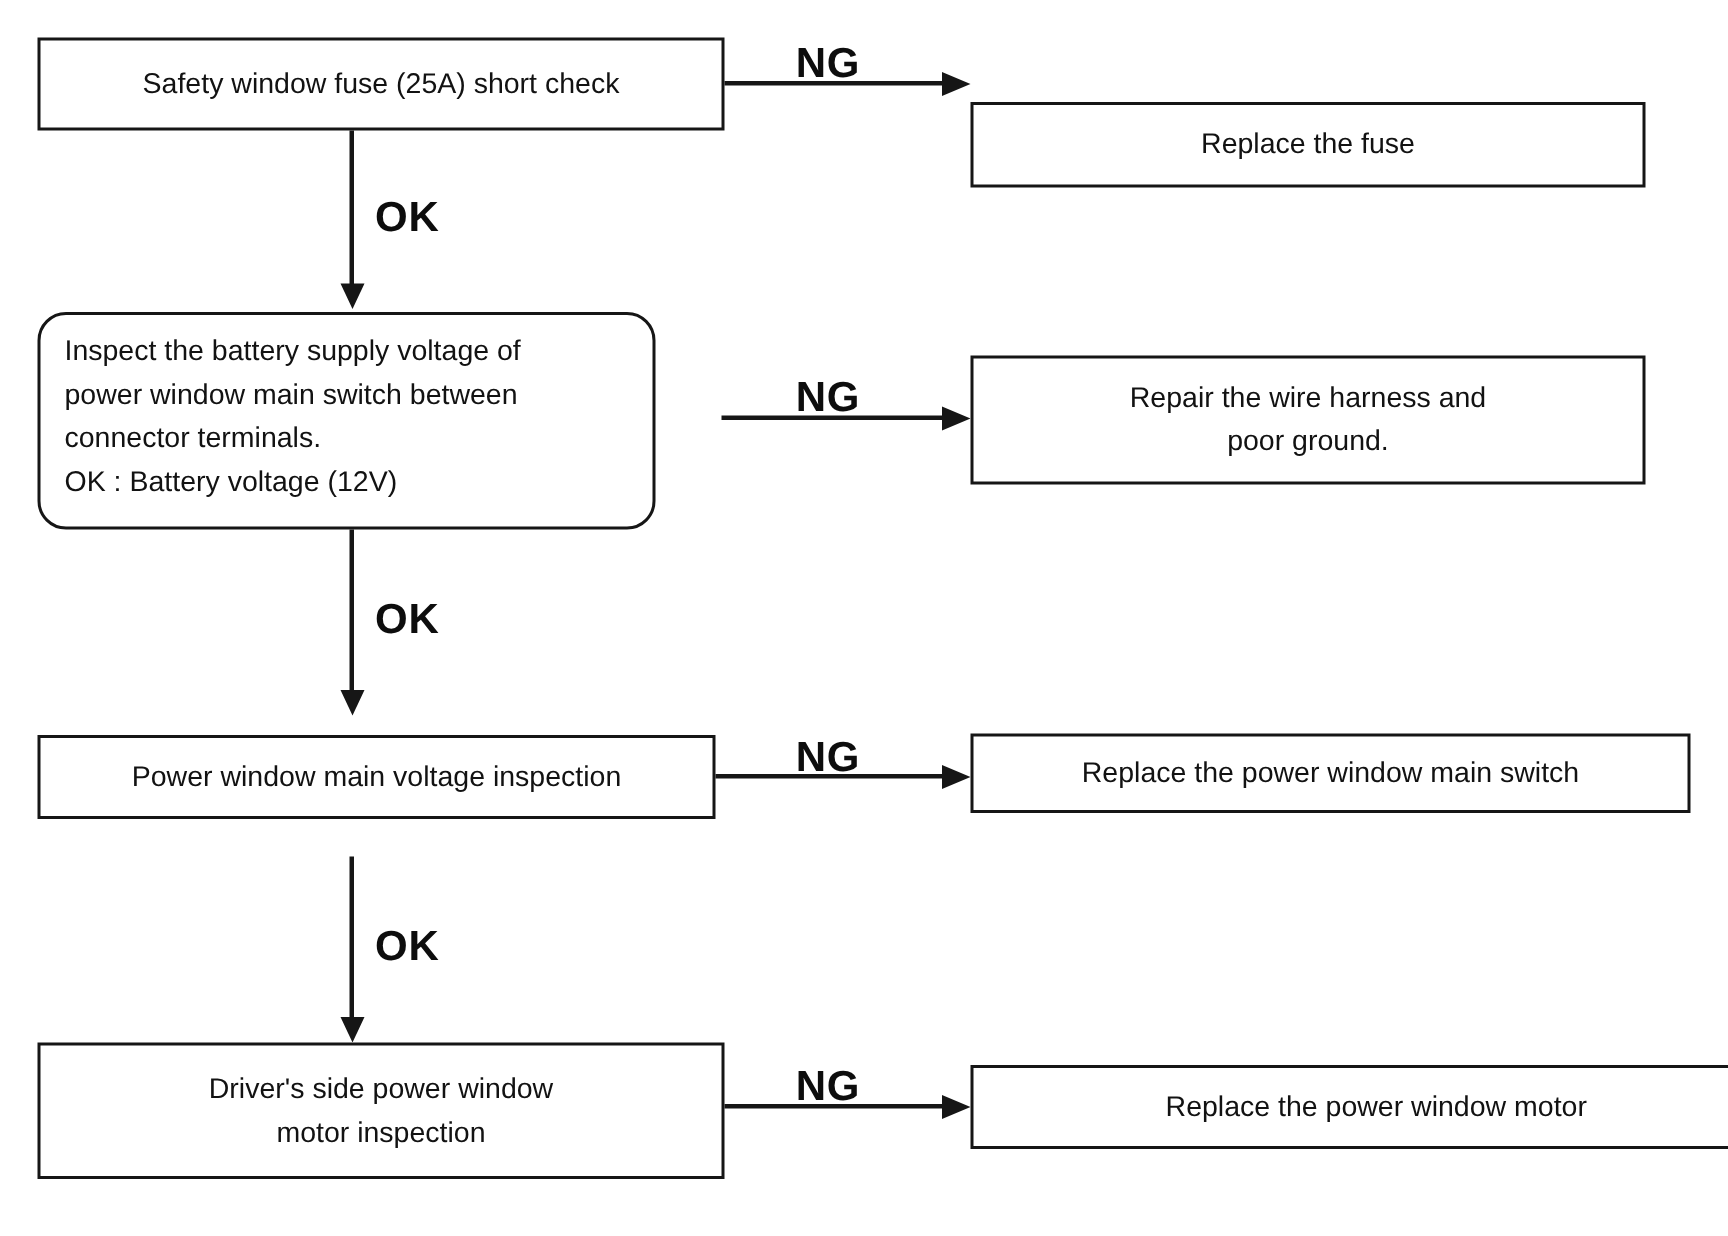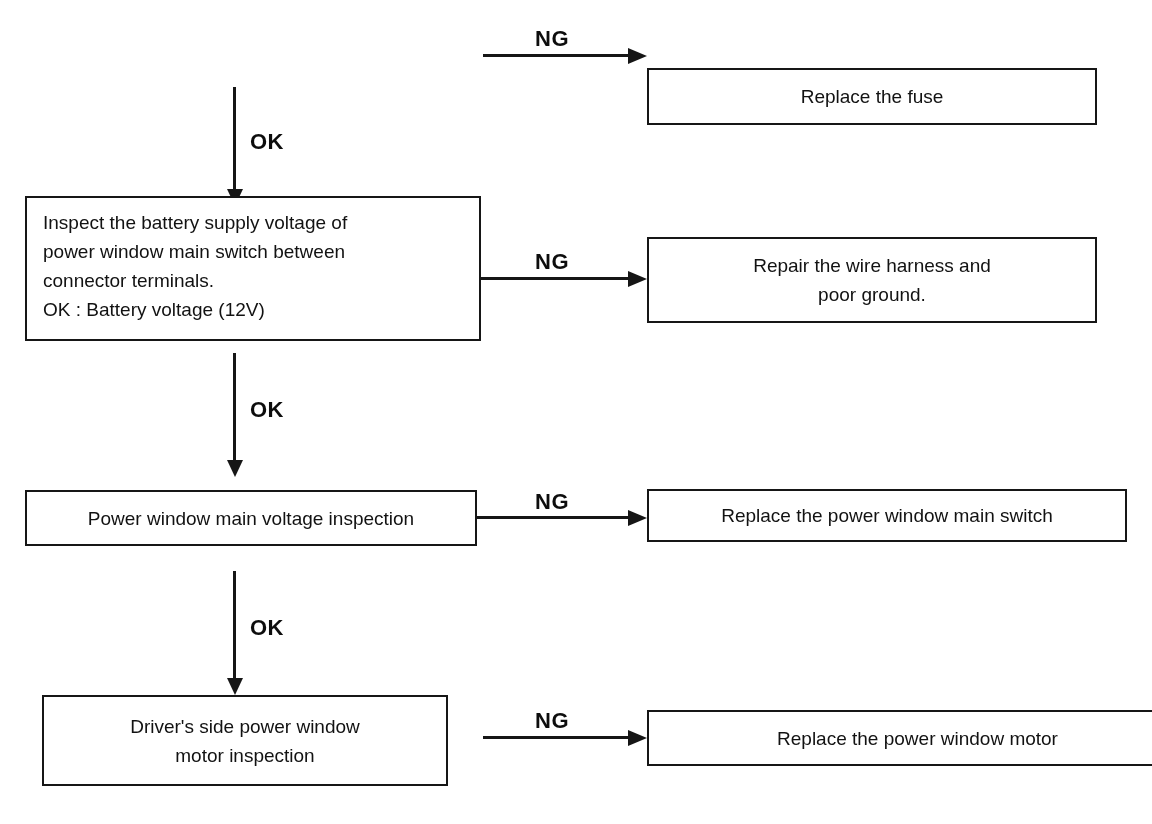--- a/index.html
+++ b/index.html
@@ -30,21 +30,21 @@
   }
   .box.left-align {
     justify-content: flex-start;
     text-align: left;
     padding: 10px 16px;
     align-items: flex-start;
   }
   .lbl {
     position: absolute;
     font-weight: bold;
-    font-size: 22px;
+    font-size: 28px;
     color: #0d0d0d;
     letter-spacing: 0.5px;
   }
   .lbl.ng { width: 80px; text-align: center; }
   .hline {
     position: absolute;
     height: 3px;
     background: #161616;
   }
   .vline {
@@ -65,30 +65,31 @@
     border-left: 8px solid transparent;
     border-right: 8px solid transparent;
     border-top: 17px solid #161616;
   }
 </style>
 </head>
 <body>
 
 <div class="canvas">
 
+  <div class="box" style="left:25px; top:25px; width:458px; height:62px;">Safety window fuse (25A) short check</div>
   <div class="hline" style="left:483px; top:54px; width:148px;"></div>
   <div class="head-right" style="left:628px; top:48px;"></div>
   <div class="lbl ng" style="left:512px; top:26px;">NG</div>
   <div class="box" style="left:647px; top:24px; width:450px; height:57px;margin-top:44px;">Replace the fuse</div>
 
   <div class="vline" style="left:233px; top:87px; height:103px;"></div>
   <div class="head-down" style="left:227px; top:189px;"></div>
   <div class="lbl" style="left:250px; top:129px;">OK</div>
 
-  <div class="box left-align" style="left:25px; top:196px; width:456px; height:145px;">Inspect the battery supply voltage of
+  <div class="box left-align" style="left:25px; top:208px; width:412px; height:145px;border-radius:19px;">Inspect the battery supply voltage of
 power window main switch between
 connector terminals.
 OK : Battery voltage (12V)</div>
   <div class="hline" style="left:481px; top:277px; width:150px;"></div>
   <div class="head-right" style="left:628px; top:271px;"></div>
   <div class="lbl ng" style="left:512px; top:249px;">NG</div>
   <div class="box" style="left:647px; top:237px; width:450px; height:86px;">Repair the wire harness and
 poor ground.</div>
 
   <div class="vline" style="left:233px; top:353px; height:108px;"></div>
@@ -98,20 +99,20 @@
   <div class="box" style="left:25px; top:490px; width:452px; height:56px;">Power window main voltage inspection</div>
   <div class="hline" style="left:477px; top:516px; width:154px;"></div>
   <div class="head-right" style="left:628px; top:510px;"></div>
   <div class="lbl ng" style="left:512px; top:489px;">NG</div>
   <div class="box" style="left:647px; top:489px; width:480px; height:53px;">Replace the power window main switch</div>
 
   <div class="vline" style="left:233px; top:571px; height:108px;"></div>
   <div class="head-down" style="left:227px; top:678px;"></div>
   <div class="lbl" style="left:250px; top:615px;">OK</div>
 
-  <div class="box" style="left:42px; top:695px; width:406px; height:91px;">Driver's side power window
+  <div class="box" style="left:25px; top:695px; width:458px; height:91px;">Driver's side power window
 motor  inspection</div>
   <div class="hline" style="left:483px; top:736px; width:148px;"></div>
   <div class="head-right" style="left:628px; top:730px;"></div>
   <div class="lbl ng" style="left:512px; top:708px;">NG</div>
   <div class="box" style="left:647px; top:710px; width:541px; height:56px;">Replace the power window motor</div>
 
 </div>
 
 </body></html>

